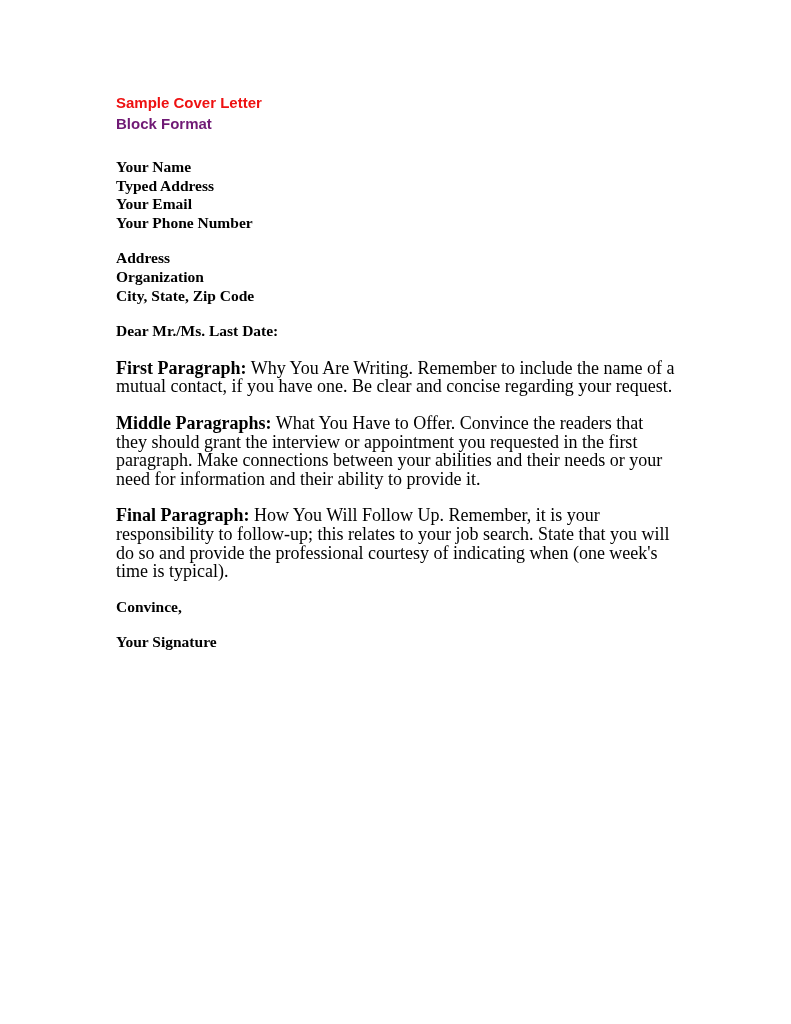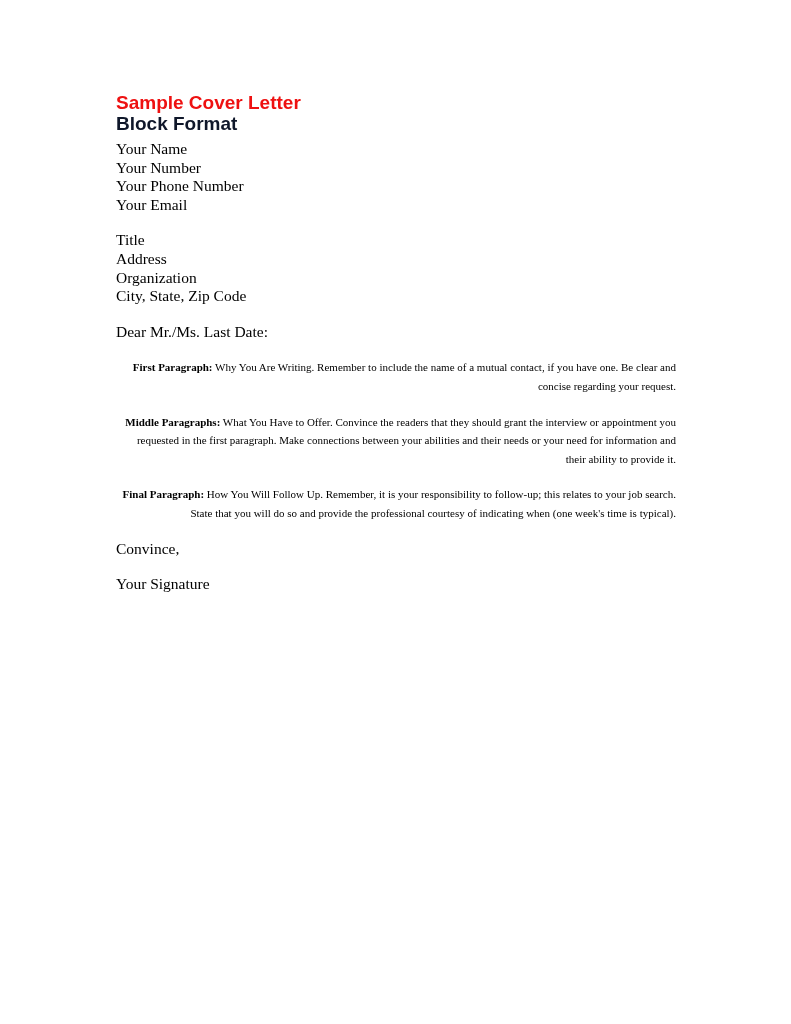--- a/index.html
+++ b/index.html
@@ -25,71 +25,71 @@
   }
   .content {
     position: absolute;
     left: 116px;
     top: 92px;
     width: 560px;
   }
   .title-block {
     font-family: "Liberation Sans", sans-serif;
     font-weight: bold;
-    font-size: 19px;
+    font-size: 15px;
     line-height: 21px;
-    margin-bottom: 6px;
+    margin-bottom: 24px;
   }
   .title-line1 {
     color: #ee1111;
     display: block;
   }
   .title-line2 {
-    color: #0f172a;
+    color: #701a75;
     display: block;
   }
   .block {
     font-size: 15.5px;
     line-height: 18.6px;
     margin-bottom: 17px;
   }
   .block .line {
     display: block;
+    font-weight: bold;
   }
   .para {
-    font-size: 11px;
+    font-size: 18px;
     line-height: 18.6px;
     margin-bottom: 17px;
-    text-align: right;
+    text-align: left;
   }
   .para .lead {
     font-weight: bold;
   }
 </style>
 </head>
 <body>
 
 <div class="page">
   <div class="content">
 
     <div class="title-block">
       <span class="title-line1">Sample Cover Letter</span>
       <span class="title-line2">Block Format</span>
     </div>
 
     <div class="block">
       <span class="line">Your Name</span>
-      <span class="line">Your Number</span>
+      <span class="line">Typed Address</span>
+      <span class="line">Your Email</span>
       <span class="line">Your Phone Number</span>
-      <span class="line">Your Email</span>
     </div>
 
 
     <div class="block">
-      <span class="line">Title</span>
       <span class="line">Address</span>
       <span class="line">Organization</span>
       <span class="line">City, State, Zip Code</span>
     </div>
 
     <div class="block">
       <span class="line">Dear Mr./Ms. Last Date:</span>
     </div>
 
     <p class="para"><span class="lead">First Paragraph:</span><span> Why You Are Writing. Remember to include the name of a mutual contact, if you have one. Be clear and concise regarding your request.</span></p>

